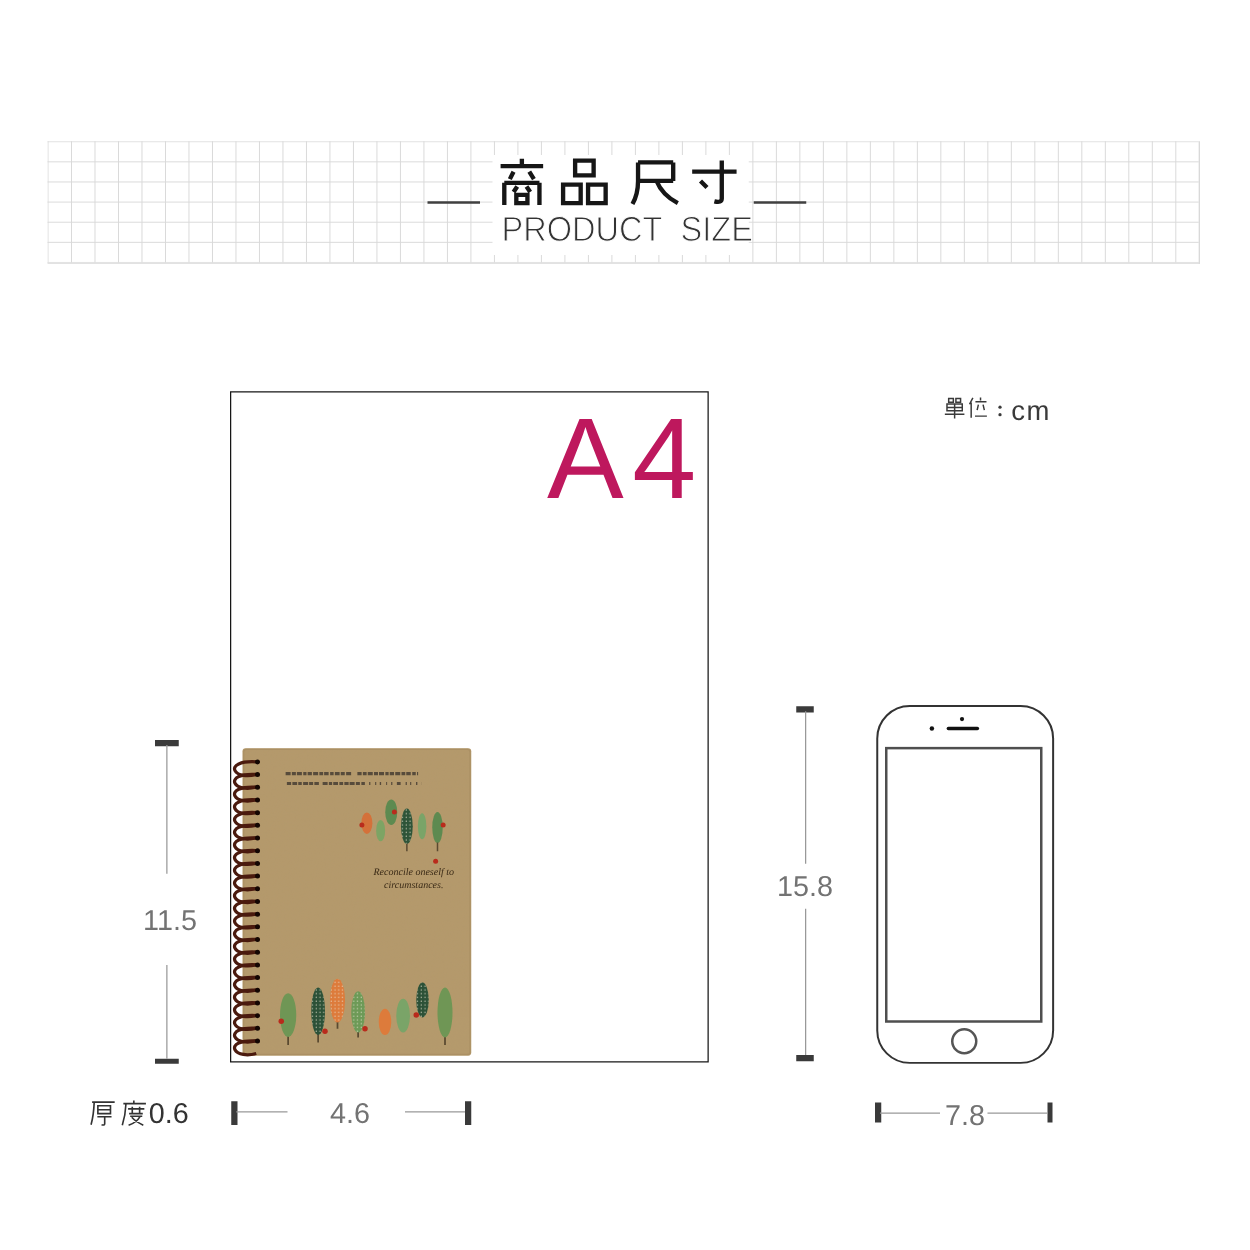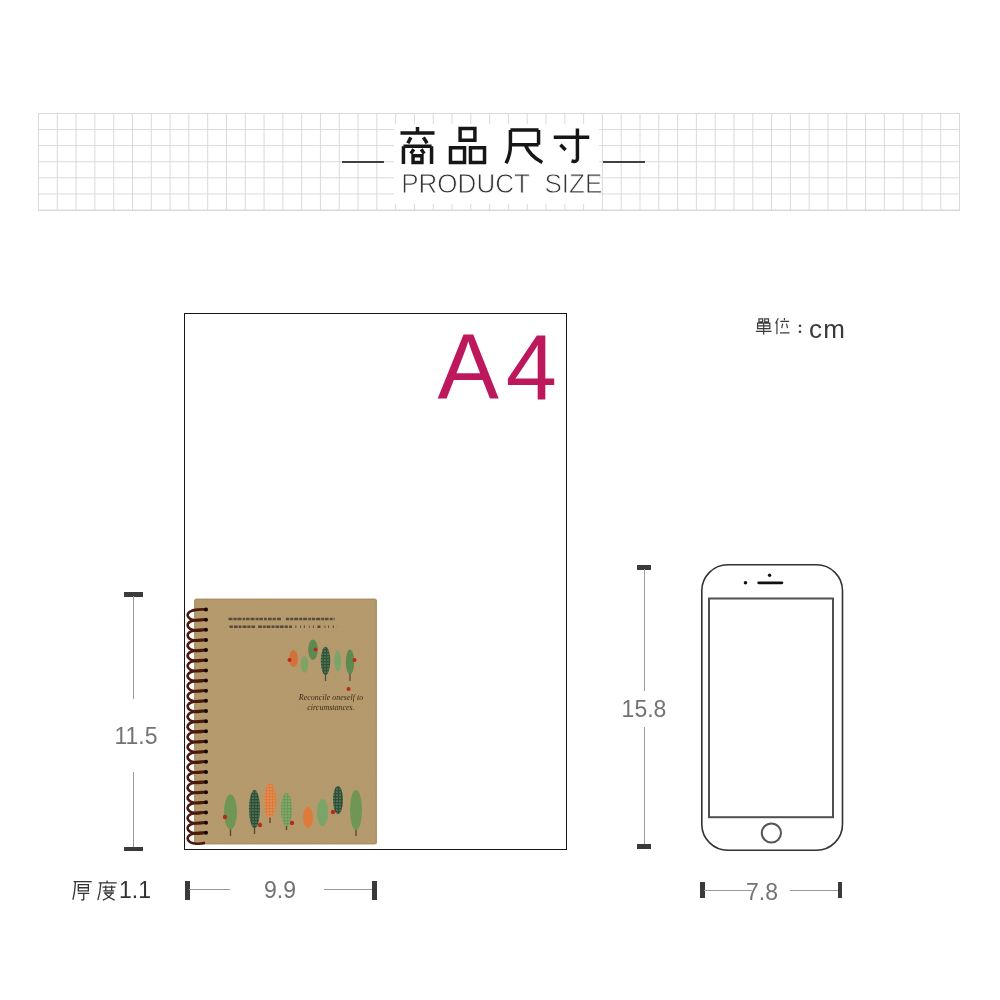--- a/index.html
+++ b/index.html
@@ -19,27 +19,27 @@
   #prodsize{
     left:394px;top:170px;width:205px;text-align:center;line-height:28px;
     font-size:28px;letter-spacing:0px;
     color:#333;-webkit-text-stroke:0.8px #fff;
     font-weight:400;transform:scaleX(0.93);transform-origin:50% 50%;white-space:nowrap;
   }
   
   #a4box{left:184px;top:312.5px;width:383.3px;height:537.5px;border:1.3px solid #161616;box-sizing:border-box;}
   #a4text{left:437.5px;top:321.4px;font-size:92px;line-height:92px;color:#be185d;letter-spacing:7px;}
   
-  #unit{left:809px;top:318px;font-size:26px;line-height:22px;color:#3a3a3a;letter-spacing:1.2px;}
+  #unit{left:809px;top:318px;font-size:22px;line-height:22px;color:#3a3a3a;letter-spacing:1.2px;}
   
   .dim{color:#737373;font-size:23px;line-height:23px;}
   #d133{left:110px;top:725px;width:52px;text-align:center;}
   #d99{left:254px;top:879.3px;width:52px;text-align:center;}
   #d158{left:618px;top:697.6px;width:52px;text-align:center;}
-  #d78{left:746px;top:880.8px;width:52px;text-align:left;}
+  #d78{left:746px;top:880.8px;width:52px;text-align:center;}
   #d11{left:119px;top:878.5px;font-size:23px;line-height:23px;color:#333;}
   .capH{background:#3a3a3a;height:4.5px;width:19px;}
   .capHs{background:#3a3a3a;height:4.5px;width:14px;}
   .capV{background:#3a3a3a;width:5px;height:19px;}
   .lineV{width:1px;background:#999;}
   .lineH{height:1px;background:#999;}
 </style>
 </head>
 <body>
   <div id="grid" class="abs"></div>
@@ -215,33 +215,33 @@
   <div class="abs capH" style="left:124px;top:592px;"></div>
   <div class="abs capH" style="left:124px;top:846.5px;"></div>
   <div class="abs lineV" style="left:133px;top:596px;height:103px;"></div>
   <div class="abs lineV" style="left:133px;top:772px;height:75px;"></div>
   <div id="d133" class="abs dim">11.5</div>
 
   <div class="abs capV" style="left:184.5px;top:881px;"></div>
   <div class="abs capV" style="left:372px;top:881px;"></div>
   <div class="abs lineH" style="left:189px;top:889px;width:41px;"></div>
   <div class="abs lineH" style="left:324px;top:889px;width:48px;"></div>
-  <div id="d99" class="abs dim">9.9</div>
+  <div id="d99" class="abs dim">4.6</div>
 
   <svg class="abs" style="left:72px;top:879px" width="46" height="22" viewBox="0 0 46 22">
     <g stroke="#333" fill="none" stroke-width="6.2">
       <g transform="translate(0,1) scale(0.21)">
         <path d="M8,8 H94 M16,8 Q14,58 4,94 M30,22 H78 V52 H30 Z M30,37 H78 M28,64 H82 M56,64 V90 Q56,98 44,94"></path>
       </g>
       <g transform="translate(25,1) scale(0.21)">
         <path d="M48,2 V12 M8,14 H94 M18,14 Q16,58 4,96 M26,34 H88 M42,26 V52 M70,26 V52 M30,52 H82 M34,62 H80 M72,62 Q60,84 28,96 M40,66 Q56,84 84,96"></path>
       </g>
     </g>
   </svg>
-  <div id="d11" class="abs">1.1</div>
+  <div id="d11" class="abs">0.6</div>
 
   <div class="abs capHs" style="left:637px;top:565px;"></div>
   <div class="abs capHs" style="left:637px;top:844px;"></div>
   <div class="abs lineV" style="left:643.5px;top:569px;height:122px;"></div>
   <div class="abs lineV" style="left:643.5px;top:727px;height:117px;"></div>
   <div id="d158" class="abs dim">15.8</div>
 
   <div class="abs capV" style="left:700px;top:882px;width:4.5px;height:16px;"></div>
   <div class="abs capV" style="left:837.5px;top:882px;width:4.5px;height:16px;"></div>
   <div class="abs lineH" style="left:704px;top:889.5px;width:48px;"></div>

